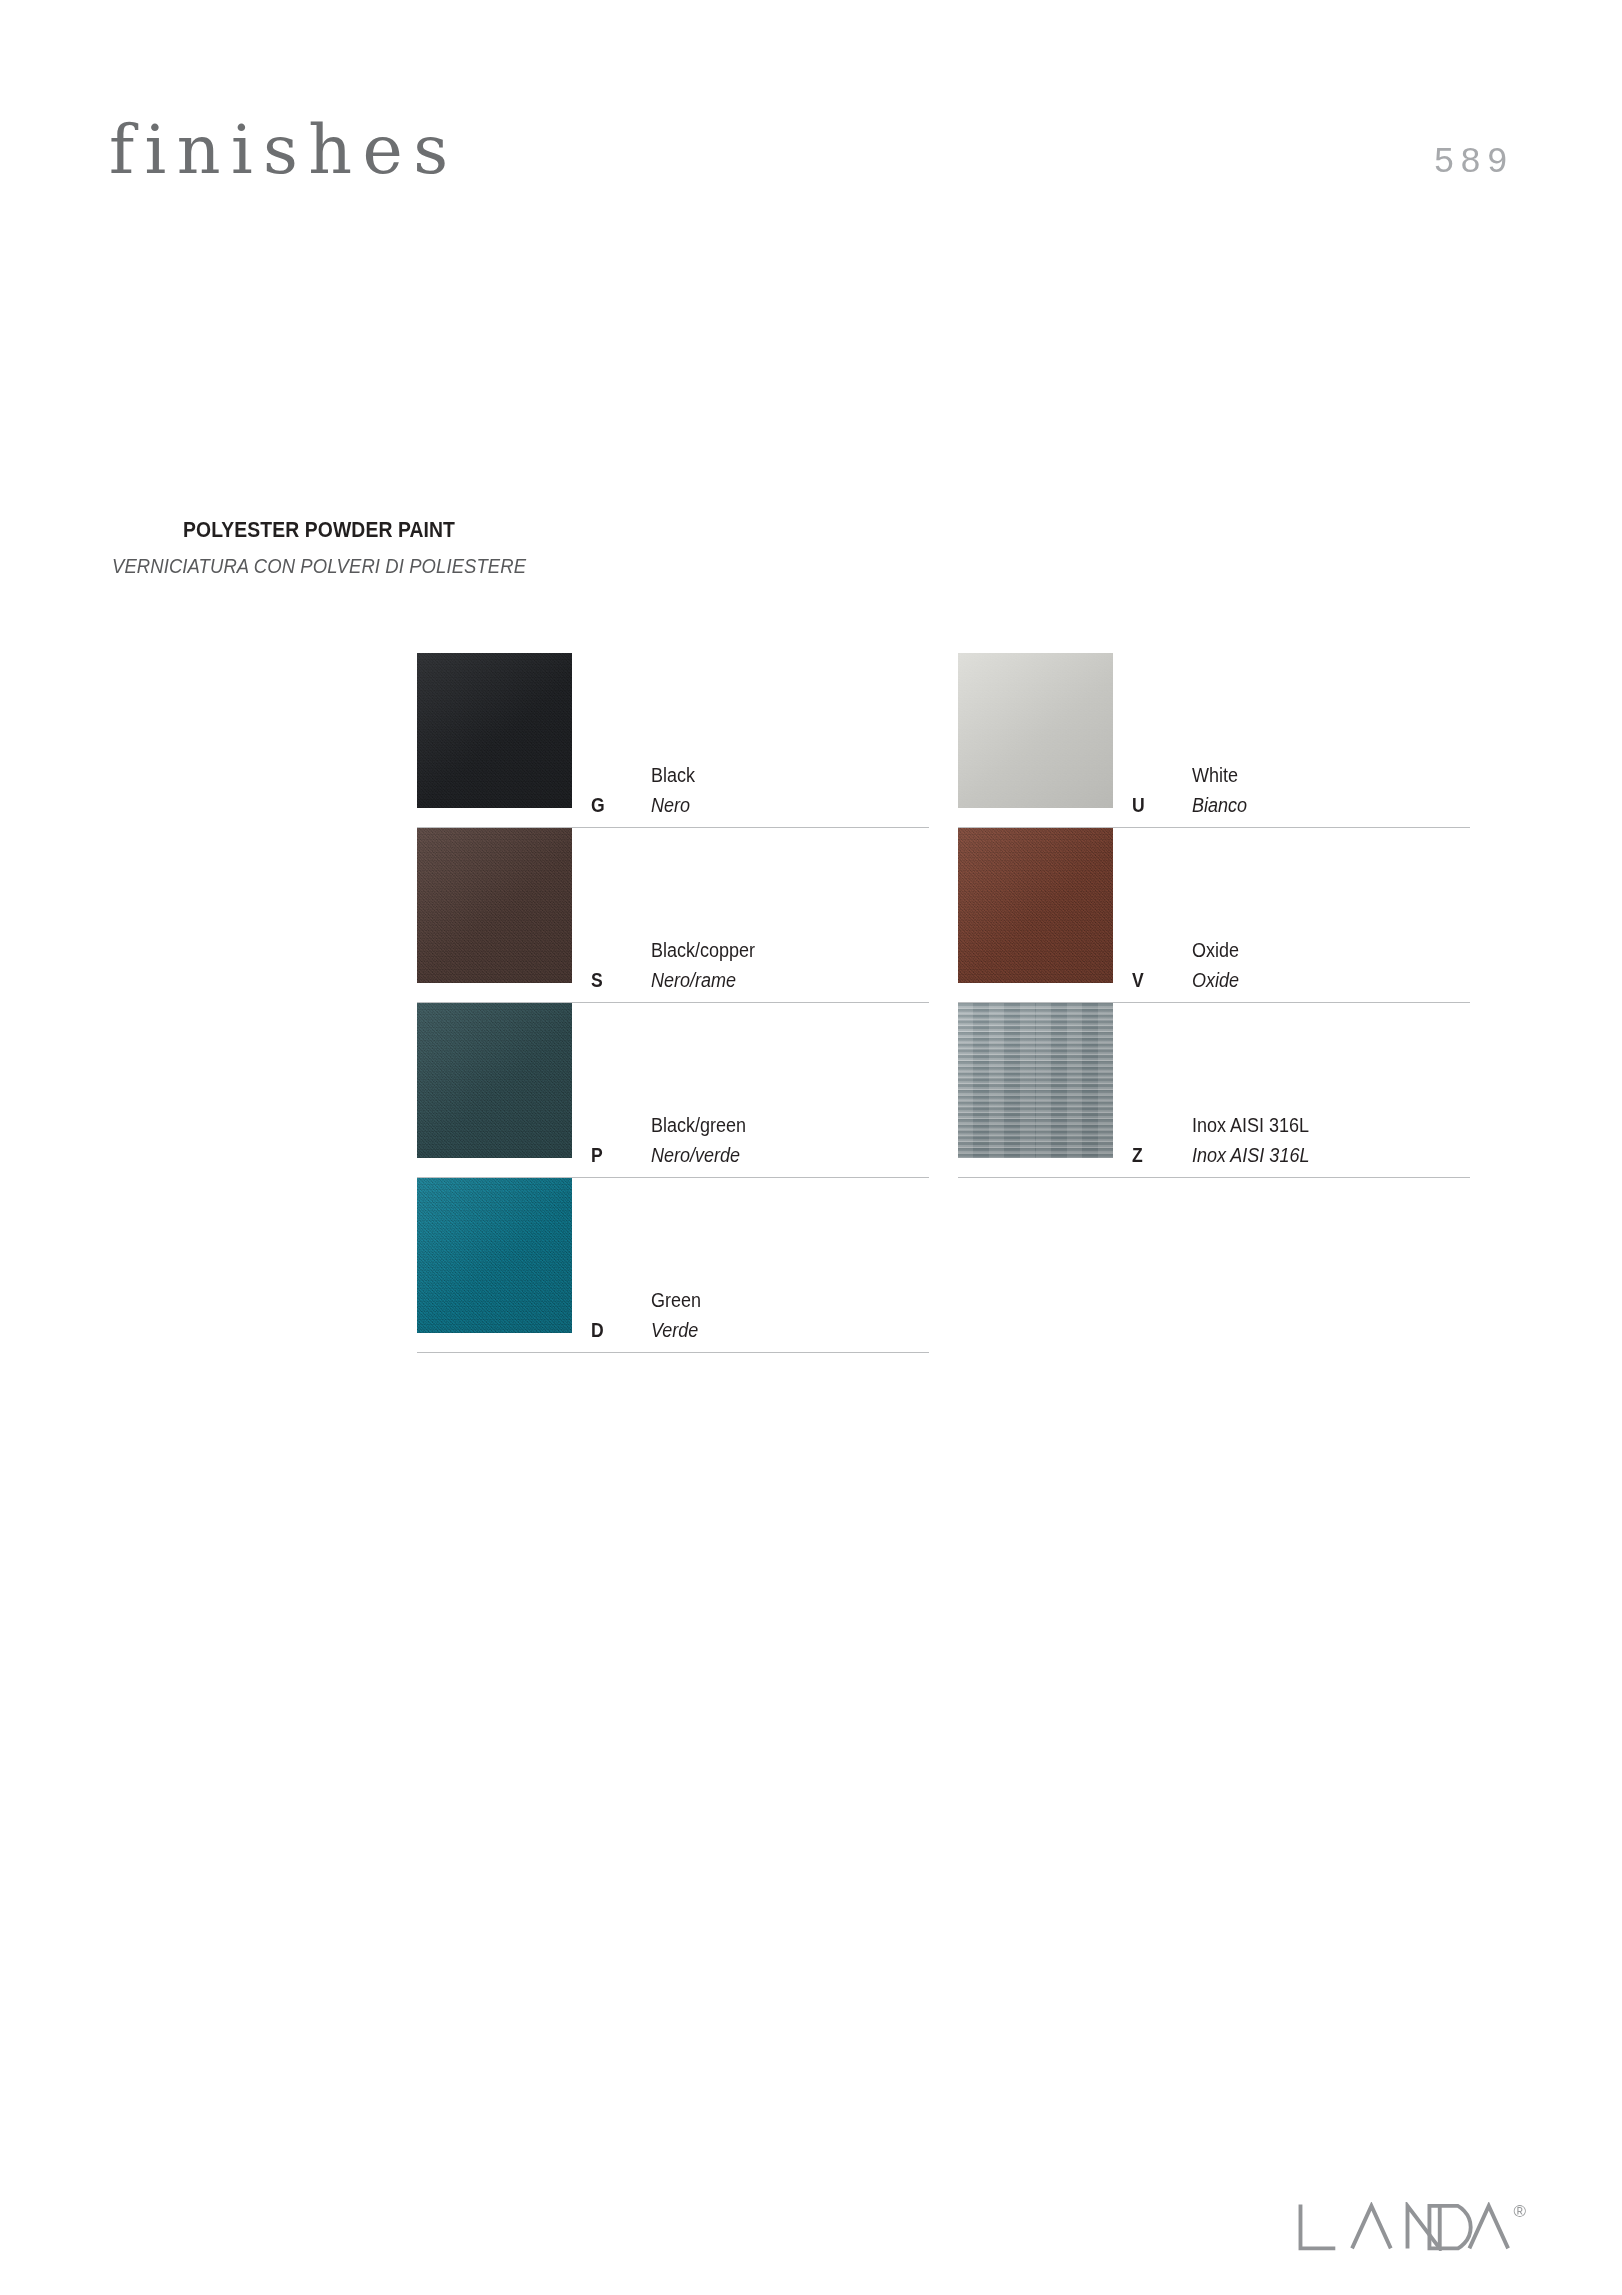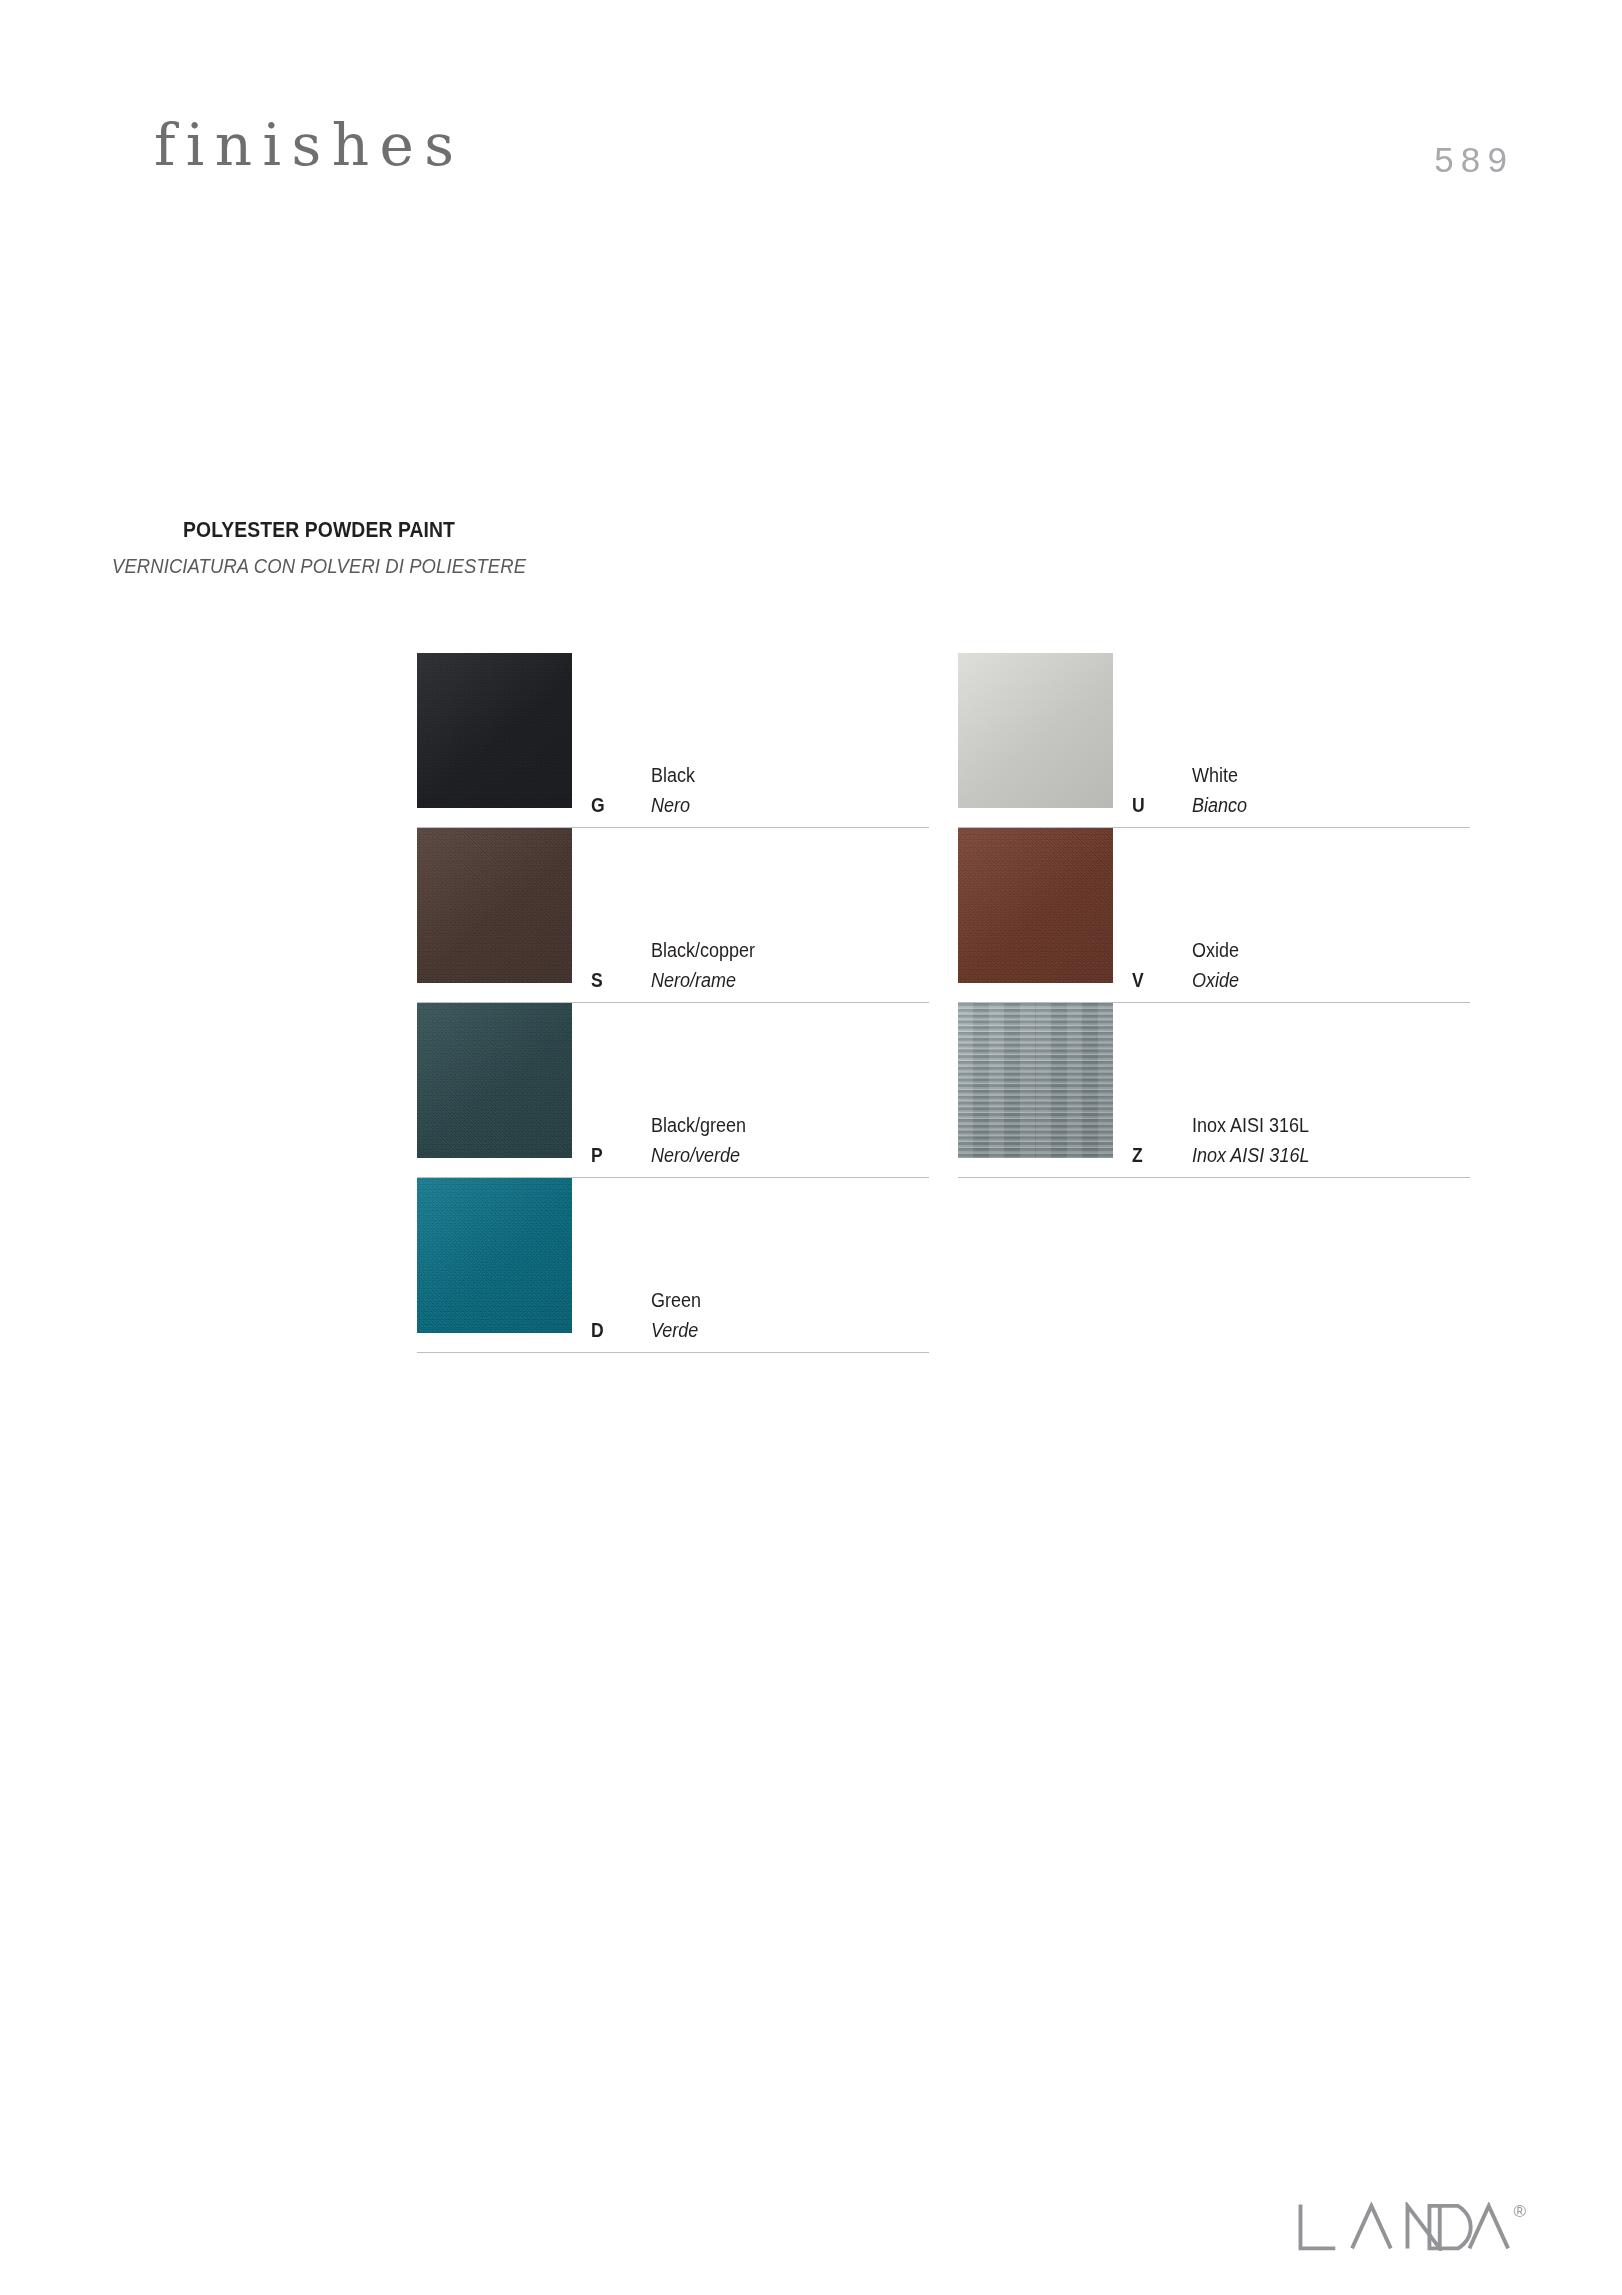--- a/index.html
+++ b/index.html
@@ -20,27 +20,26 @@
     background: #ffffff;
     overflow: hidden;
   }
 
   
   .page-title {
     position: absolute;
     left: 109px;
     top: 116px;
     font-family: "DejaVu Serif", "Liberation Serif", serif;
-    font-size: 58px;
+    font-size: 68px;
     font-weight: 300;
     letter-spacing: 10.4px;
     color: #6d6f71;
     line-height: 1;
     white-space: nowrap;
-    margin-left: 45px;
   }
   .page-number {
     position: absolute;
     right: 109px;
     top: 142px;
     font-family: "Liberation Sans", sans-serif;
     font-size: 35px;
     font-weight: 300;
     letter-spacing: 7.1px;
     color: #a7a9ac;

